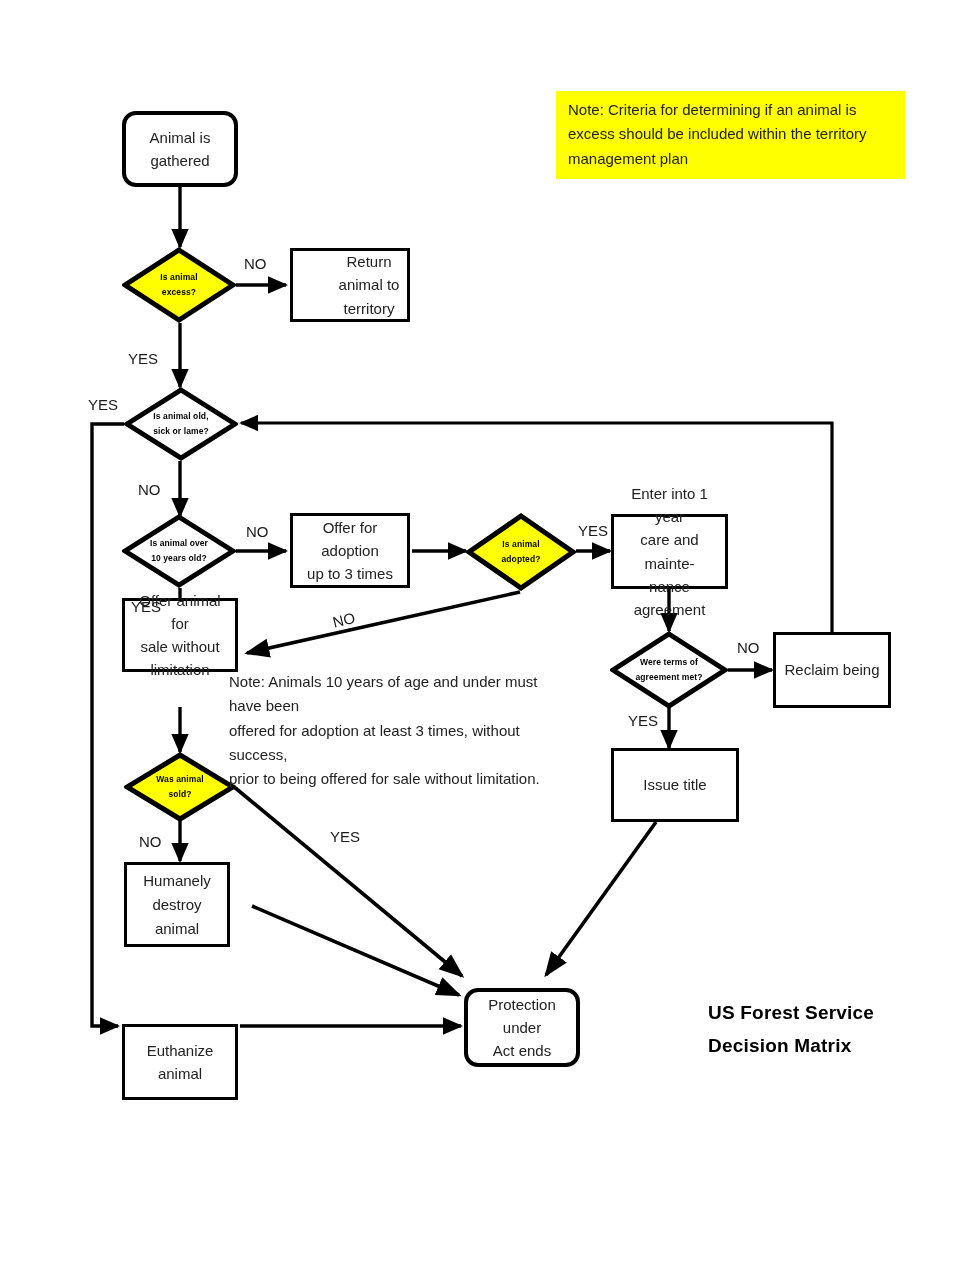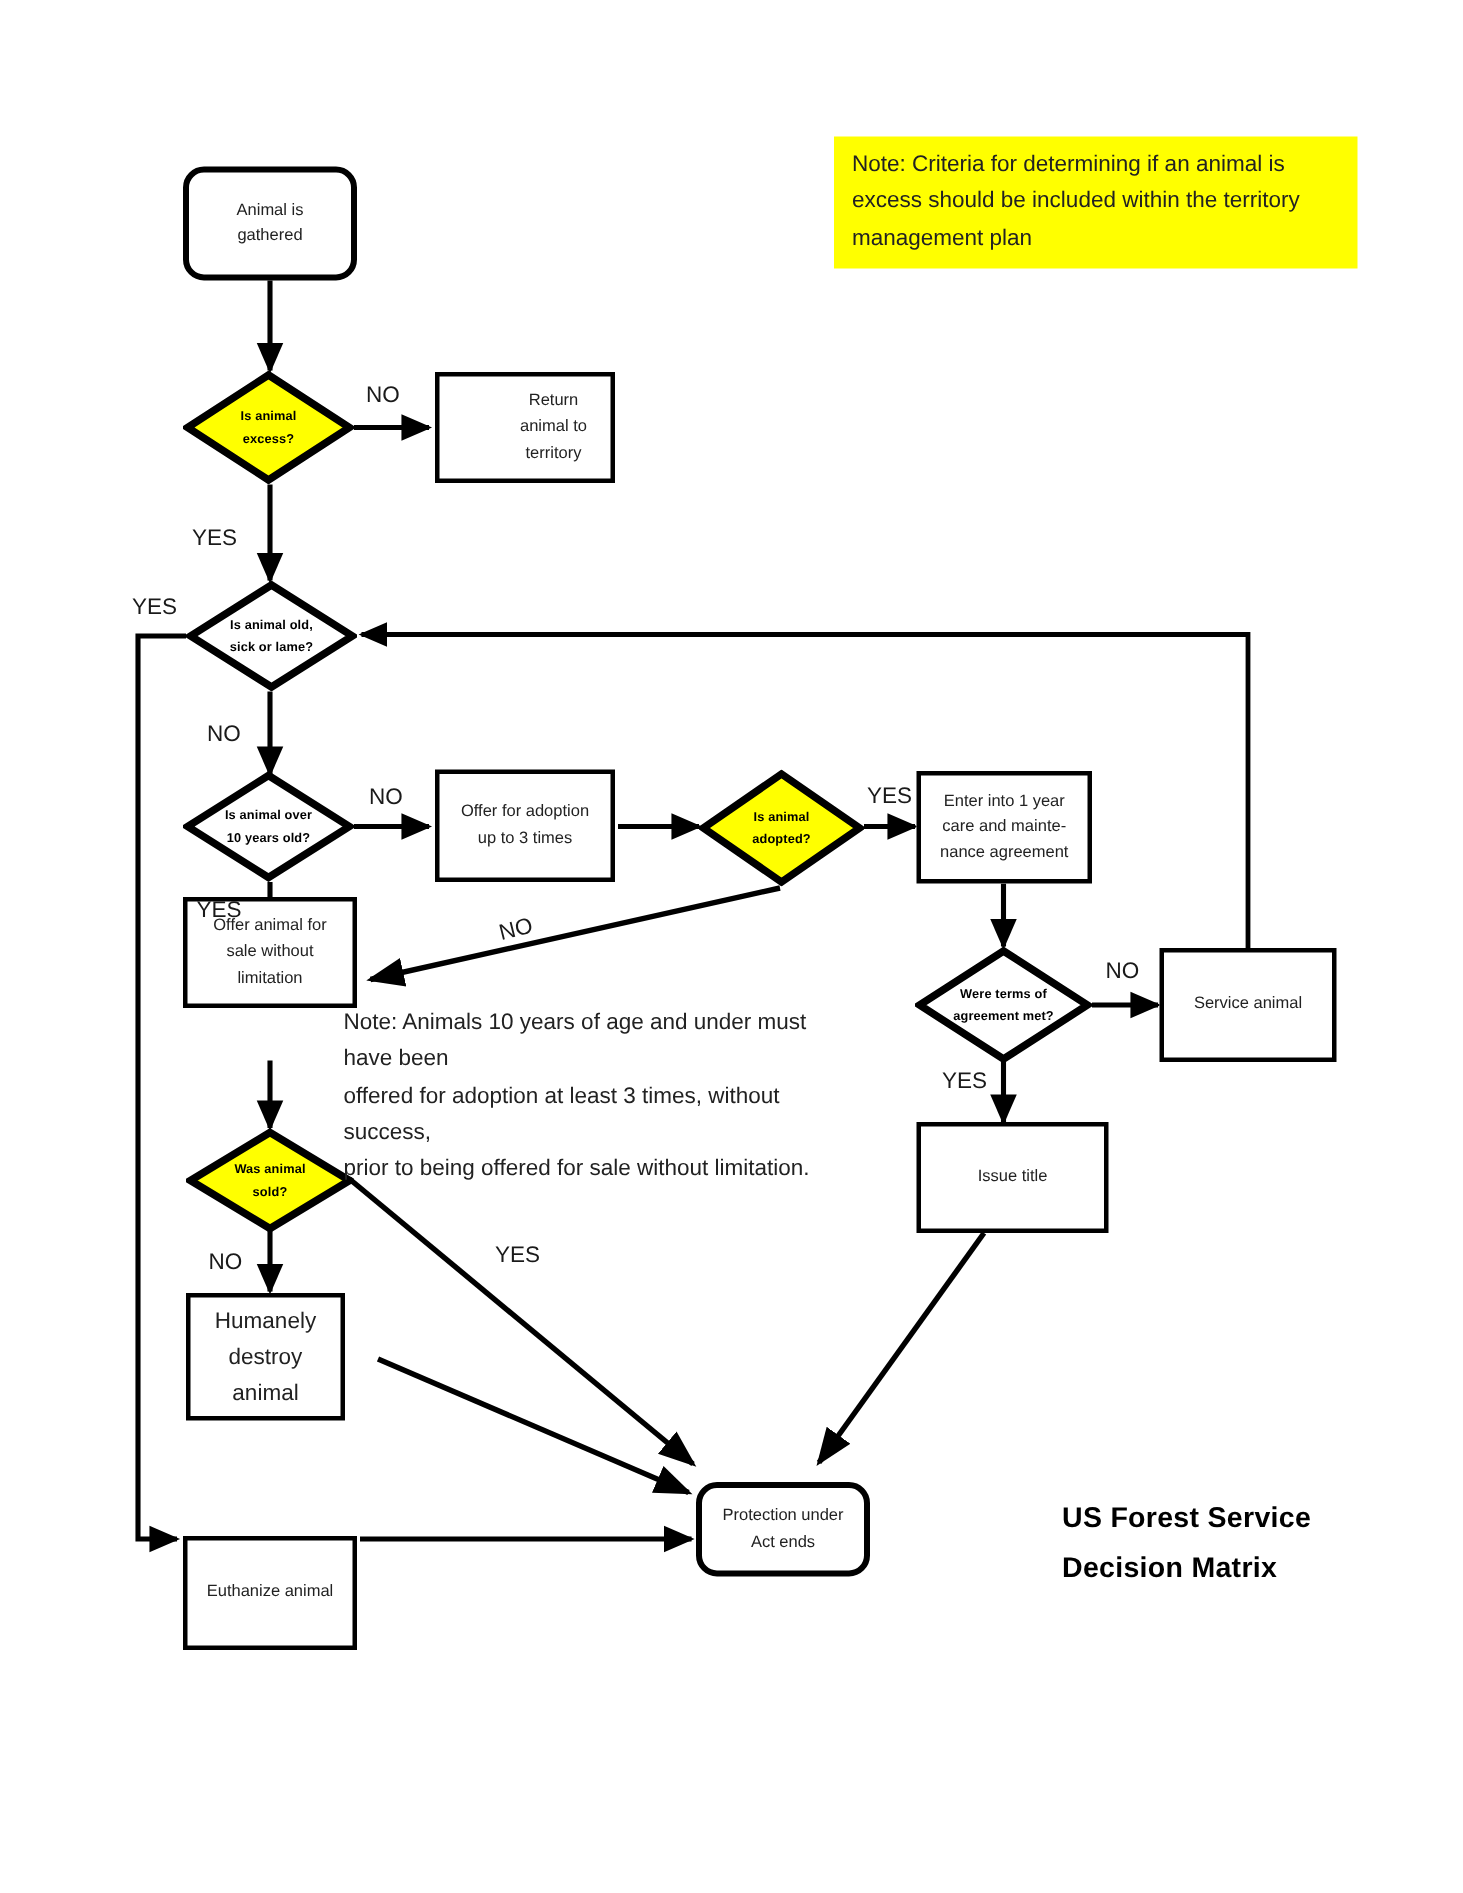--- a/index.html
+++ b/index.html
@@ -32,21 +32,21 @@
     box-sizing: border-box;
     display: flex;
     align-items: center;
     justify-content: center;
     text-align: center;
     z-index: 3;
   }
   .box {
     border: 3px solid #000000;
     background: #ffffff;
-    font-size: 11px;
+    font-size: 15px;
     line-height: 1.55;
     color: #222222;
     padding: 2px 6px;
   }
   .box.rounded {
     border-radius: 14px;
     border-width: 4px;
   }
   .box.bold-text {
     font-weight: normal;
@@ -212,21 +212,21 @@
   </div>
 
   <div class="diamond-wrap" style="left:610px; top:631px; width:118px; height:78px;">
     <svg class="diamond-shape" viewBox="0 0 118 78" preserveAspectRatio="none">
       <polygon points="59,3 115,39 59,75 3,39" fill="#ffffff" stroke="#000000" stroke-width="5"></polygon>
     </svg>
     <div class="diamond-label">Were terms of<br>agreement met?</div>
   </div>
 
   <div class="node box" style="left:773px; top:632px; width:118px; height:76px;">
-    <span>Service animal</span>
+    <span>Reclaim being</span>
   </div>
 
   <div class="node box" style="left:611px; top:748px; width:128px; height:74px;">
     <span>Issue title</span>
   </div>
 
   <div class="node box" style="left:122px; top:598px; width:116px; height:74px;">
     <span>Offer animal for<br>sale without<br>limitation</span>
   </div>
 
@@ -238,21 +238,21 @@
   </div>
 
   <div class="node box bold-text" style="left:124px; top:862px; width:106px; height:85px;">
     <span>Humanely<br>destroy<br>animal</span>
   </div>
 
   <div class="node box" style="left:122px; top:988px; width:116px; height:76px;margin-top:36px;">
     <span>Euthanize animal</span>
   </div>
 
-  <div class="node box rounded" style="left:464px; top:988px; width:116px; height:63px;">
+  <div class="node box rounded" style="left:464px; top:988px; width:116px; height:79px;">
     <span>Protection under<br>Act ends</span>
   </div>
 
   <div class="edge-label" style="left:244px; top:255px;">NO</div>
 
   <div class="edge-label" style="left:128px; top:350px;">YES</div>
 
   <div class="edge-label" style="left:88px; top:396px;">YES</div>
 
   <div class="edge-label" style="left:138px; top:481px;">NO</div>

